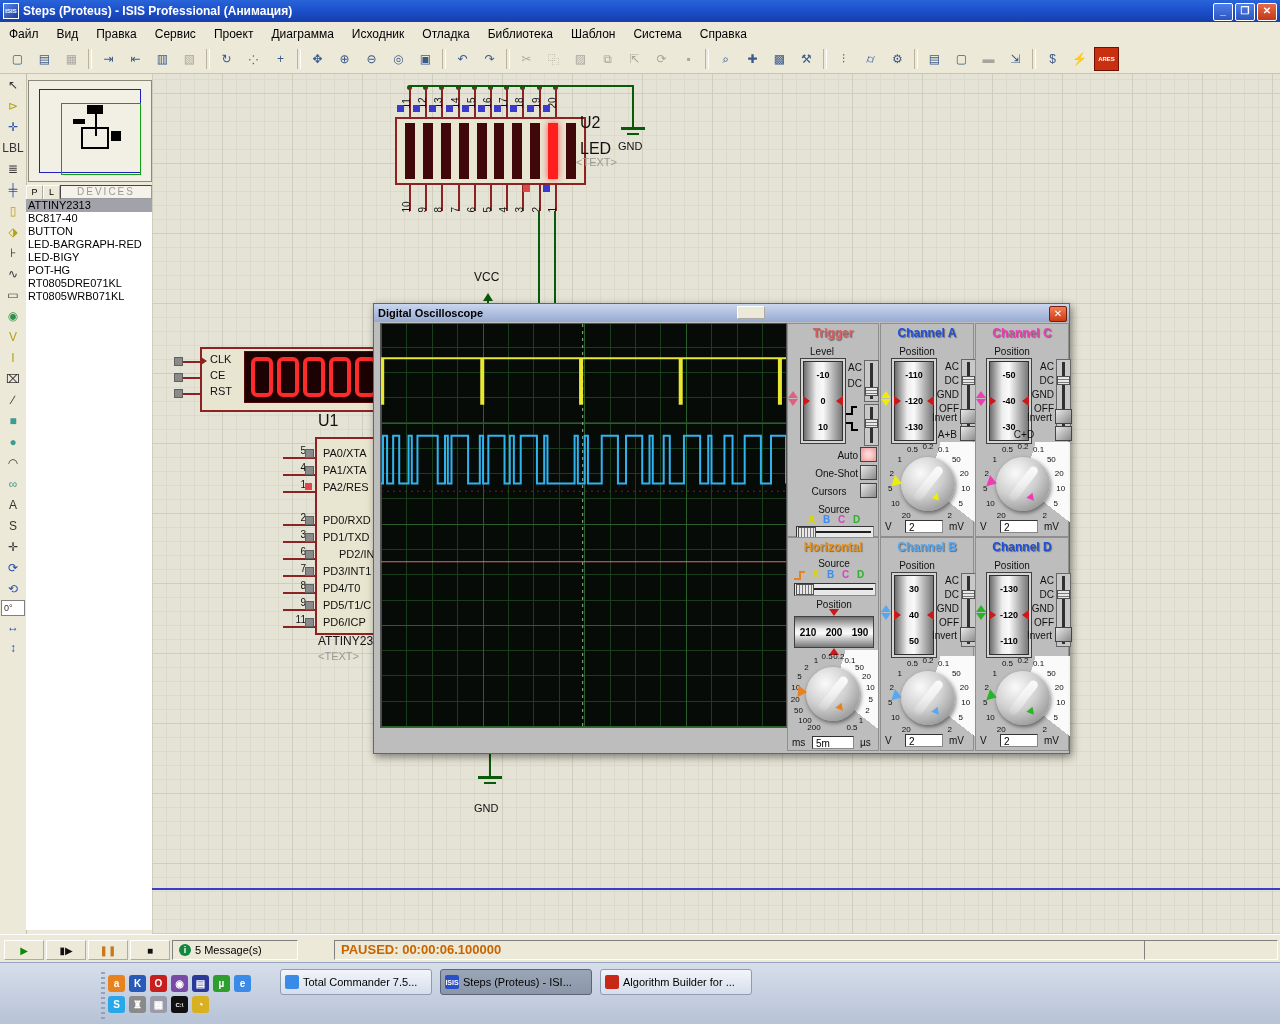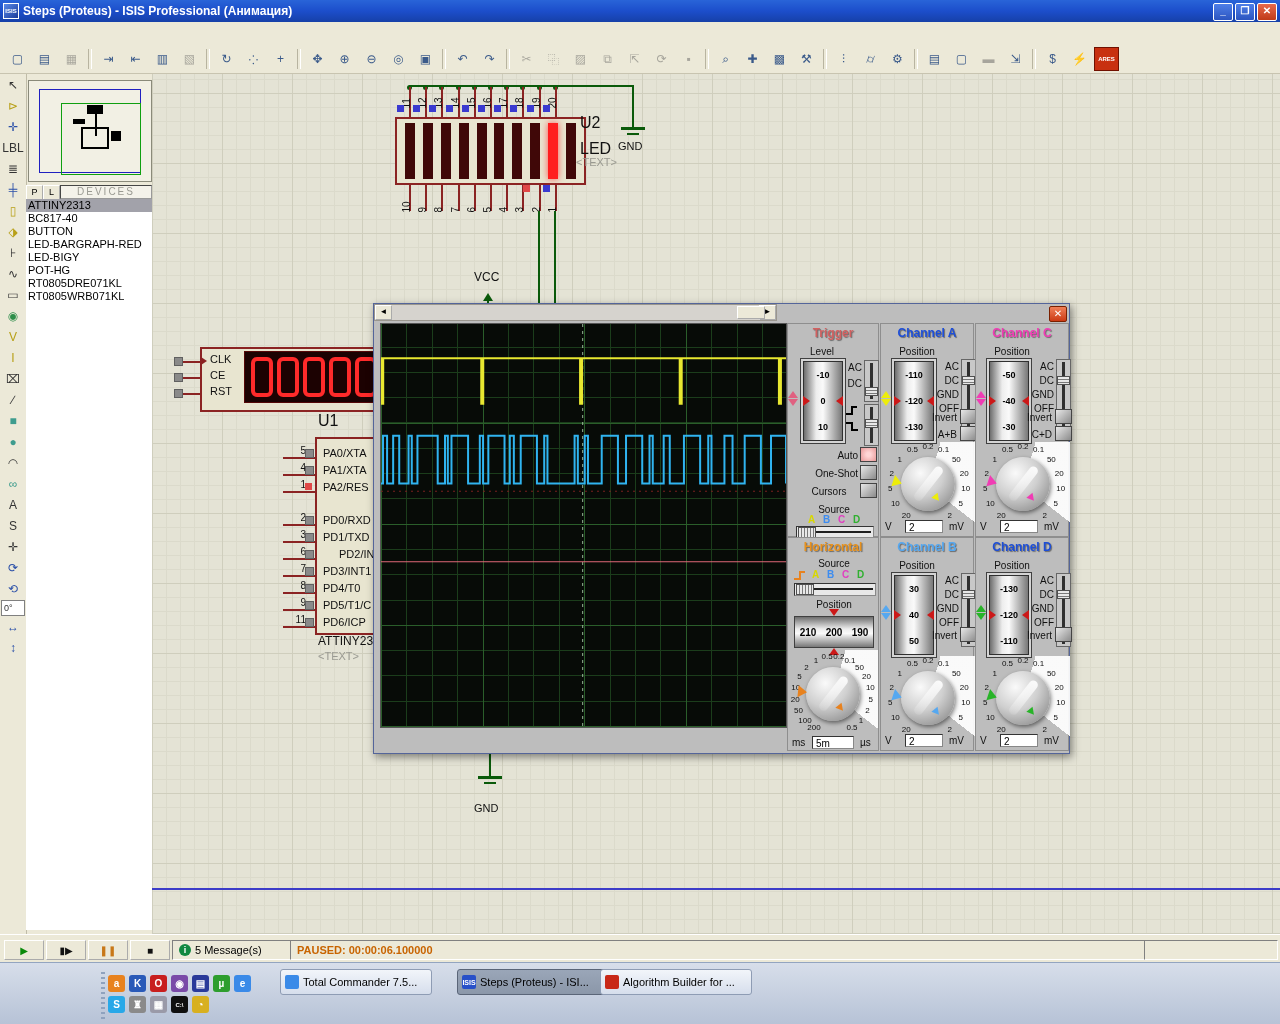--- a/index.html
+++ b/index.html
@@ -125,21 +125,21 @@
   .kptr{position:absolute;width:0;height:0;border:4px solid transparent;}
   .valbox{position:absolute;height:13px;background:#fff;border:1px inset #888;font-size:10px;line-height:13px;padding-left:3px;box-sizing:border-box;}
   .srcletter{font-size:10px;font-weight:bold;}
   .edgeicon{position:absolute;width:12px;height:9px;}
   .edgeicon .a{position:absolute;width:6px;border-top:2px solid #000;}
   .edgeicon .b{position:absolute;height:9px;border-left:2px solid #000;left:5px;top:0;}
   
   #statusrow{left:0;top:934px;width:1280px;height:28px;background:#ECE9D8;border-top:1px solid #fff;}
   .sunken{border:1px solid;border-color:#808080 #fff #fff #808080;background:#ECE9D8;}
   .animbtn{width:38px;height:18px;border:1px outset #fff;background:#ECE9D8;display:flex;align-items:center;justify-content:center;font-size:10px;}
-  #paused-box{color:#C86400;font-size:11px;font-weight:bold;line-height:18px;padding-left:6px;}
+  #paused-box{color:#C86400;font-size:13px;font-weight:bold;line-height:18px;padding-left:6px;margin-left:44px;}
   #msg-box{font-size:11px;line-height:18px;display:flex;align-items:center;gap:4px;padding:0 6px;}
   .infoicon{width:12px;height:12px;border-radius:50%;background:#108840;color:#fff;font-size:9px;font-weight:bold;
             display:flex;align-items:center;justify-content:center;}
   
   #taskbar{left:0;top:962px;width:1280px;height:62px;background:linear-gradient(#D7DEEA,#B6C2D6);border-top:1px solid #93A5C0;}
   #startbtn{left:0;top:3px;width:94px;height:55px;background:linear-gradient(#6CC26C,#2F8F2F 60%,#257525);
             border-radius:0 24px 24px 0;border:1px solid #1E6A1E;display:flex;align-items:center;justify-content:center;
             gap:5px;color:#fff;font-size:20px;font-weight:bold;font-style:italic;text-shadow:1px 1px 2px #14441 4;}
   .flag{width:15px;height:15px;display:grid;grid-template-columns:7px 7px;grid-template-rows:7px 7px;gap:1px;transform:skewY(-6deg);}
   .flag i{border-radius:2px;}
@@ -163,20 +163,34 @@
   <div class="abs" id="titlebar">
     <div id="app-icon">ISIS</div>
     <span>Steps (Proteus) - ISIS Professional (Анимация)</span>
     <div class="winbtns">
       <div class="wbtn">_</div>
       <div class="wbtn">❐</div>
       <div class="wbtn close">✕</div>
     </div>
   </div>
 
+  <div class="abs" id="menubar">
+      <div class="menu-item">Файл</div>
+      <div class="menu-item">Вид</div>
+      <div class="menu-item">Правка</div>
+      <div class="menu-item">Сервис</div>
+      <div class="menu-item">Проект</div>
+      <div class="menu-item">Диаграмма</div>
+      <div class="menu-item">Исходник</div>
+      <div class="menu-item">Отладка</div>
+      <div class="menu-item">Библиотека</div>
+      <div class="menu-item">Шаблон</div>
+      <div class="menu-item">Система</div>
+      <div class="menu-item">Справка</div>
+    </div>
   <div class="abs" id="toolbar">
       <div class="tb" style="color: rgb(58, 90, 138);">▢</div>
       <div class="tb" style="color: rgb(58, 90, 138);">▤</div>
       <div class="tb gray">▦</div>
       <div class="tbsep"></div>
       <div class="tb" style="color: rgb(58, 90, 138);">⇥</div>
       <div class="tb" style="color: rgb(58, 90, 138);">⇤</div>
       <div class="tb" style="color: rgb(58, 90, 138);">▥</div>
       <div class="tb gray">▧</div>
       <div class="tbsep"></div>
@@ -437,20 +451,21 @@
       <div class="abs pinline" style="left: 131px; top: 552px; width: 32px; height: 2px;"></div>
       <div class="abs graysq" style="left: 153px; top: 544px;"></div>
       <div class="abs schlabel" style="left: 166px; top: 560px; font-size: 12px;">ATTINY2313</div>
       <div class="abs schlabel graytext" style="left: 166px; top: 576px;">&lt;TEXT&gt;</div>
       <div class="abs wire" style="left: 337px; top: 676px; width: 2px; height: 26px;"></div>
       <div class="abs" style="left: 326px; top: 702px; width: 24px; height: 3px; background: rgb(10, 90, 10);"></div>
       <div class="abs" style="left: 332px; top: 708px; width: 12px; height: 2px; background: rgb(10, 90, 10);"></div>
       <div class="abs schlabel" style="left: 322px; top: 728px;">GND</div>
       <div class="abs" style="left: 0px; top: 814px; width: 1128px; height: 2px; background: rgb(60, 60, 200);"></div>
       <div class="abs" id="scope">
+        <div class="abs" id="scope-title"><span>Digital Oscilloscope</span></div>
         <div class="abs" id="scope-close">✕</div>
         <div class="abs" id="screen">
           <svg width="405" height="403" style="position: absolute; left: 0px; top: 0px;">
             <path d="M201.69,0 V403" stroke="#9AB89A" fill="none" stroke-width="1" stroke-dasharray="3,4"></path>
             <path d="M0,167.245 H405" stroke="#7A2020" fill="none" stroke-width="1" stroke-dasharray="2,4"></path>
             <path d="M0,237.77 H405" stroke="#E06878" fill="none" stroke-width="1.2"></path>
             <path d="M0,34.255 L0.21500000000000008,34.255 L0.21500000000000008,79.79400000000001 L2.215,79.79400000000001 L2.215,34.255 L100.25,34.255 L100.25,79.79400000000001 L102.25,79.79400000000001 L102.25,34.255 L199.07,34.255 L199.07,79.79400000000001 L201.07,79.79400000000001 L201.07,34.255 L298.7,34.255 L298.7,79.79400000000001 L300.7,79.79400000000001 L300.7,34.255 L397.925,34.255 L397.925,79.79400000000001 L399.925,79.79400000000001 L399.925,34.255 L405,34.255" stroke="#E8E830" fill="none" stroke-width="2"></path>
             <path d="M0,159.58800000000002 L2.025,159.58800000000002 L2.025,111.631 L6.075,111.631 L6.075,159.58800000000002 L12.15,159.58800000000002 L12.15,111.631 L18.225,111.631 L18.225,159.58800000000002 L27.54,159.58800000000002 L27.54,111.631 L30.78,111.631 L30.78,159.58800000000002 L36.45,159.58800000000002 L36.45,111.631 L56.7,111.631 L56.7,159.58800000000002 L63.99,159.58800000000002 L63.99,111.631 L66.825,111.631 L66.825,159.58800000000002 L70.46999999999998,159.58800000000002 L70.46999999999998,111.631 L87.075,111.631 L87.075,159.58800000000002 L98.82,159.58800000000002 L98.82,111.631 L102.06,111.631 L102.06,159.58800000000002 L107.325,159.58800000000002 L107.325,111.631 L123.525,111.631 L123.525,159.58800000000002 L128.79,159.58800000000002 L128.79,111.631 L132.83999999999997,111.631 L132.83999999999997,159.58800000000002 L139.725,159.58800000000002 L139.725,111.631 L155.925,111.631 L155.925,159.58800000000002 L163.21499999999997,159.58800000000002 L163.21499999999997,111.631 L166.455,111.631 L166.455,159.58800000000002 L193.59,159.58800000000002 L193.59,111.631 L196.83,111.631 L196.83,159.58800000000002 L203.715,159.58800000000002 L203.715,111.631 L206.955,111.631 L206.955,159.58800000000002 L220.725,159.58800000000002 L220.725,111.631 L236.925,111.631 L236.925,159.58800000000002 L245.025,159.58800000000002 L245.025,111.631 L261.225,111.631 L261.225,159.58800000000002 L268.515,159.58800000000002 L268.515,111.631 L271.75499999999994,111.631 L271.75499999999994,159.58800000000002 L282.69,159.58800000000002 L282.69,111.631 L288.765,111.631 L288.765,159.58800000000002 L302.94,159.58800000000002 L302.94,111.631 L319.14,111.631 L319.14,159.58800000000002 L327.24,159.58800000000002 L327.24,111.631 L330.48,111.631 L330.48,159.58800000000002 L343.44,159.58800000000002 L343.44,111.631 L351.54,111.631 L351.54,159.58800000000002 L363.69,159.58800000000002 L363.69,111.631 L379.89,111.631 L379.89,159.58800000000002 L390.015,159.58800000000002 L390.015,111.631 L405,111.631 L405,159.58800000000002 L405,159.58800000000002" stroke="#30B4F0" fill="none" stroke-width="2"></path>
           </svg>
         </div>
@@ -635,21 +650,21 @@
           <div class="plab" style="left: 50px; top: 37px; width: 28px; text-align: right;">AC</div>
           <div class="plab" style="left: 50px; top: 51px; width: 28px; text-align: right;">DC</div>
           <div class="plab" style="left: 50px; top: 65px; width: 28px; text-align: right;">GND</div>
           <div class="plab" style="left: 50px; top: 79px; width: 28px; text-align: right;">OFF</div>
           <div class="vswitch" style="left: 80px; top: 35px; height: 72px;">
             <div class="vtrack"></div>
             <div class="swknob" style="top: 16px;"></div>
           </div>
           <div class="plab" style="left: 20px; top: 88px; width: 56px; text-align: right;">Invert</div>
           <div class="swbtn" style="left: 79px; top: 85px;"></div>
-          <div class="plab" style="left: 20px; top: 105px; width: 56px; text-align: right;">C+D</div>
+          <div class="plab" style="left: 20px; top: 105px; width: 56px; text-align: center;">C+D</div>
           <div class="swbtn" style="left: 79px; top: 102px;"></div>
           <div class="knobwrap" style="left: 0px; top: 118px; width: 94px; height: 84px;">
             <div class="wedge"></div>
             <span class="ringlab" style="left: 25.2041px; top: 73.1278px;">20</span>
             <span class="ringlab" style="left: 14.3708px; top: 61.4766px;">10</span>
             <span class="ringlab" style="left: 9.25694px; top: 46.4115px;">5</span>
             <span class="ringlab" style="left: 10.7588px; top: 30.5732px;">2</span>
             <span class="ringlab" style="left: 18.613px; top: 16.7378px;">1</span>
             <span class="ringlab" style="left: 31.4431px; top: 7.33038px;">0.5</span>
             <span class="ringlab" style="left: 47px; top: 4px;">0.2</span>
@@ -795,21 +810,21 @@
         <div class="ql" style="background: rgb(138, 138, 138);">♜</div>
         <div class="ql" style="background: rgb(154, 154, 168);">▦</div>
         <div class="ql" style="background: rgb(16, 16, 16); font-size: 6px;">C:\</div>
         <div class="ql" style="background: rgb(216, 176, 32);">◔</div>
       </div>
       <div class="abs handle" style="left: 98px; top: 6px;"></div>
       <div class="taskbtn" style="left: 280px;">
         <div class="ticon" style="background: rgb(58, 138, 232);"></div>
         <span>Total Commander 7.5...</span>
       </div>
-      <div class="taskbtn active" style="left: 457px; align-items: center;">
+      <div class="taskbtn active" style="left: 440px; align-items: center;">
         <div class="ticon" style="background: rgb(40, 80, 200);">ISIS</div>
         <span>Steps (Proteus) - ISI...</span>
       </div>
       <div class="taskbtn" style="left: 600px;">
         <div class="ticon" style="background: rgb(200, 40, 24);"></div>
         <span>Algorithm Builder for ...</span>
       </div>
     </div>
 </div>
 

